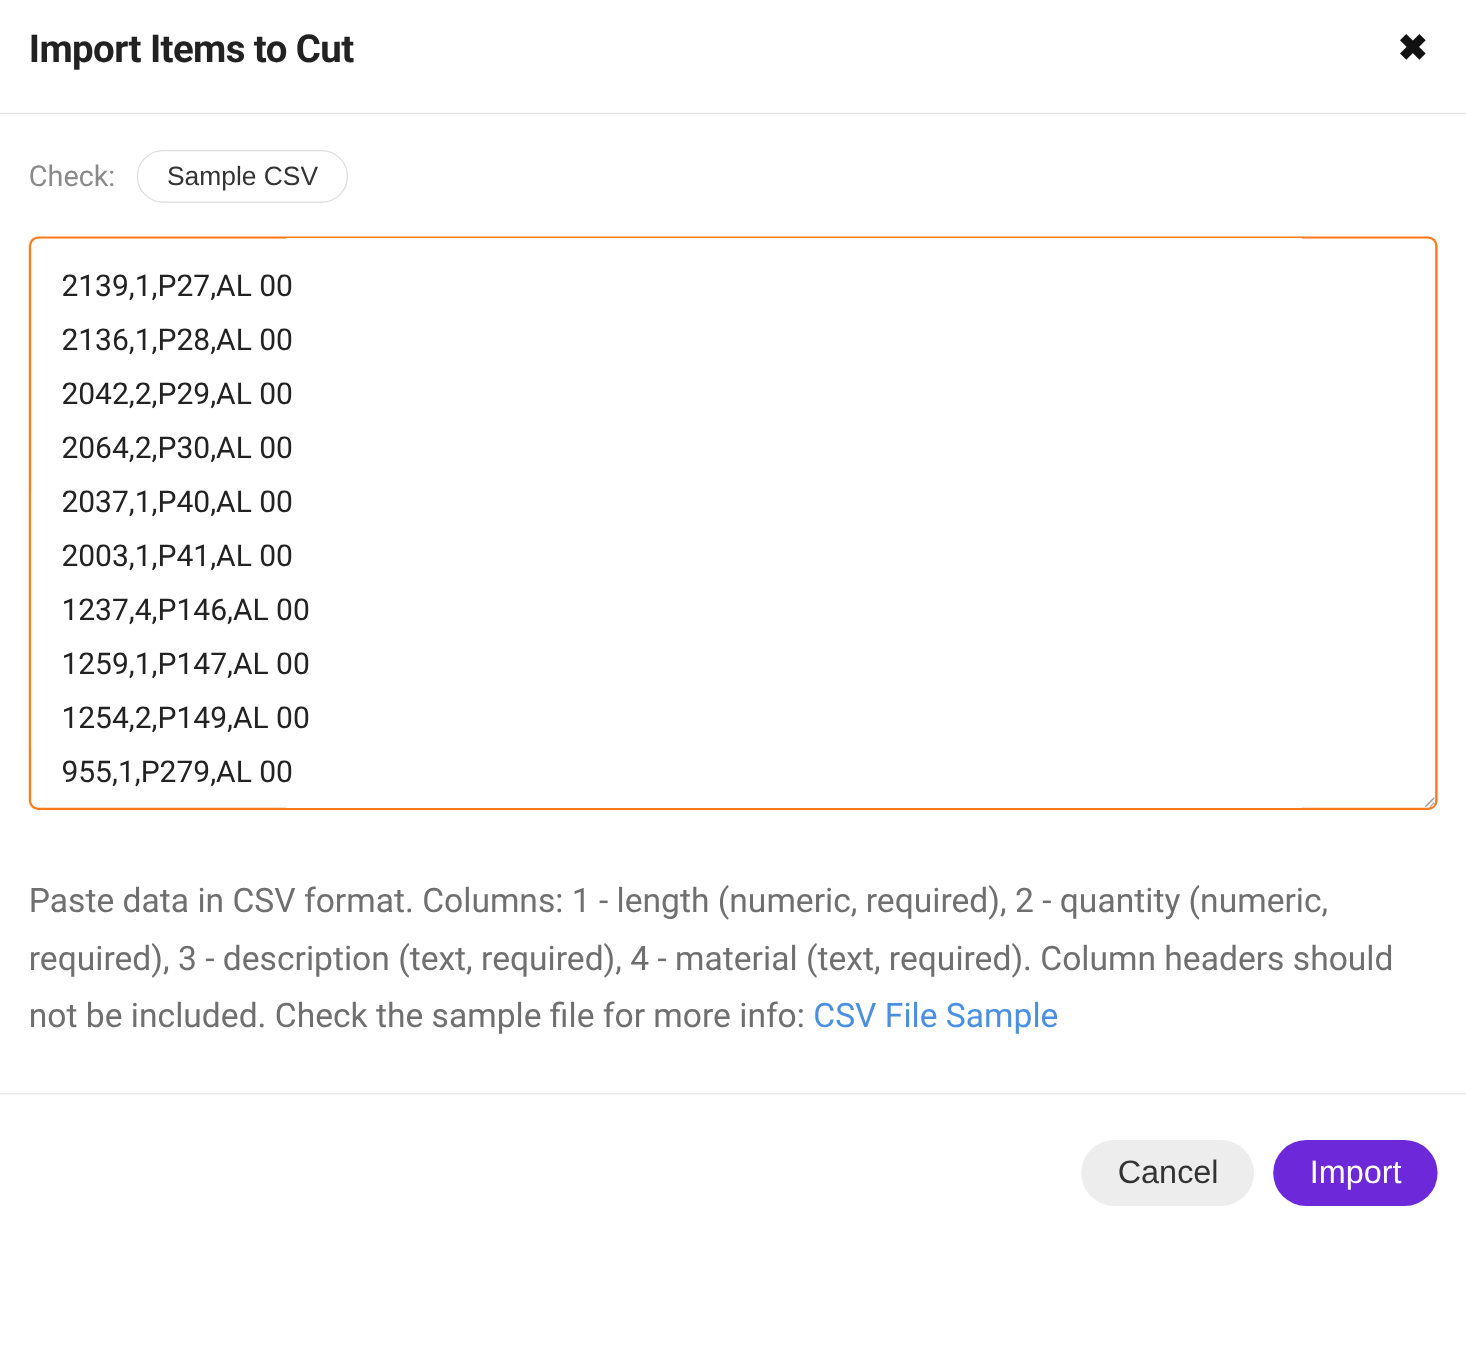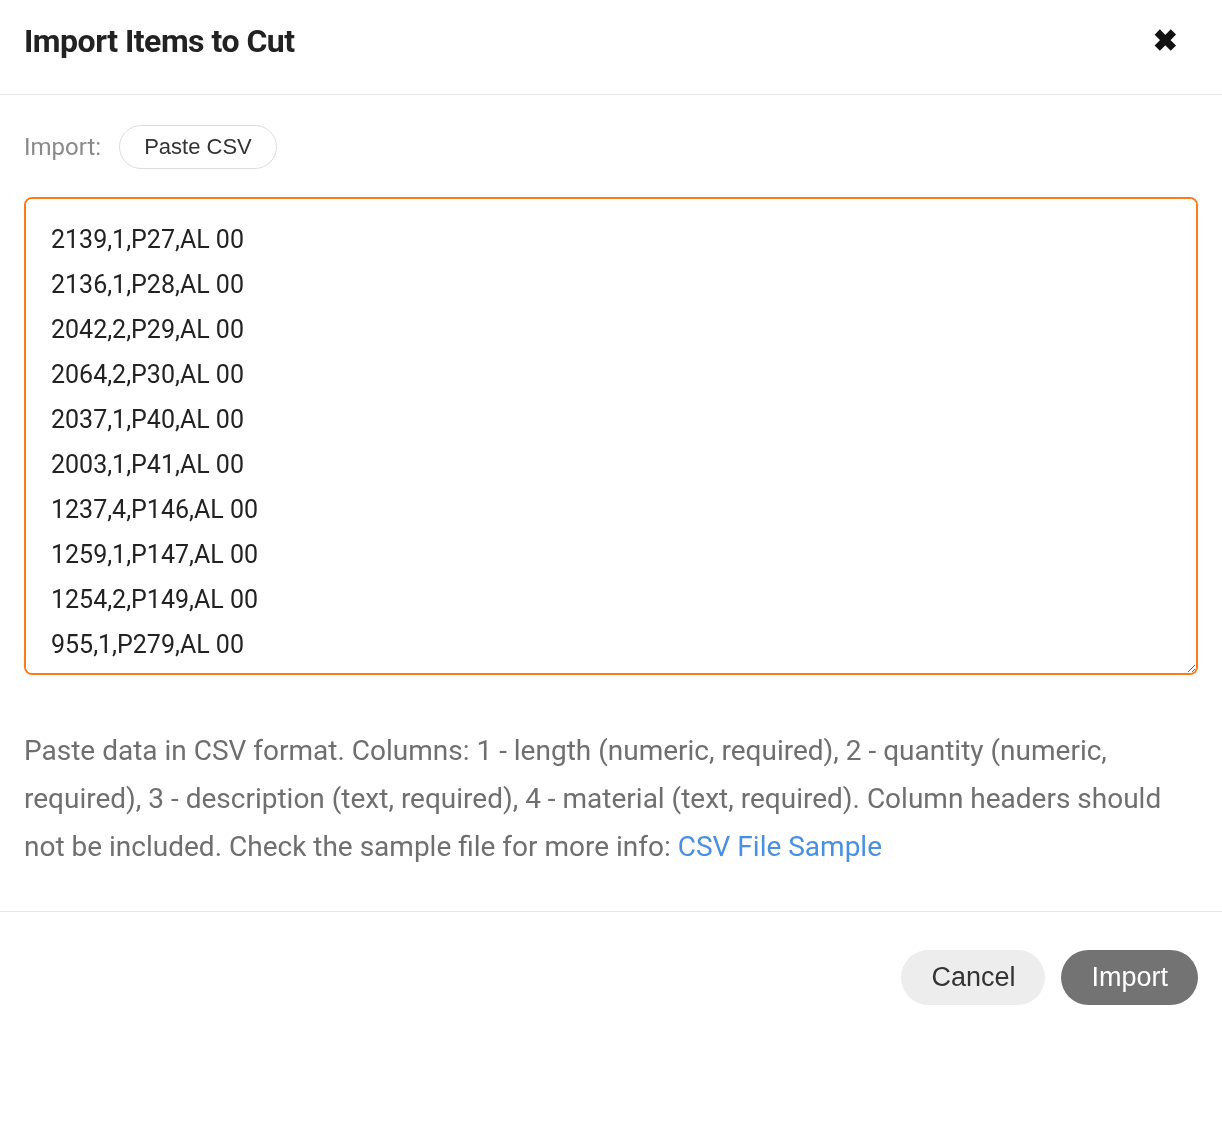--- a/index.html
+++ b/index.html
@@ -7,21 +7,21 @@
       font-family: -apple-system, BlinkMacSystemFont, "Segoe UI", Roboto, "Helvetica Neue", Arial, sans-serif;
       background: #fff;
       color: #333;
       width: 1222px;
     }
     .modal { width: 100%; }
     .modal-header {
       display: flex;
       justify-content: space-between;
       align-items: center;
-      padding: 22px 40px 34px 24px;
+      padding: 22px 28px 34px 24px;
       border-bottom: 1px solid #e6e6e6;
     }
     .modal-title {
       font-size: 32px;
       font-weight: 700;
       color: #222;
       letter-spacing: -0.5px;
     }
     .close-icon {
       font-size: 30px;
@@ -89,39 +89,39 @@
       border-radius: 999px;
       padding: 12px 30px;
       border: none;
       cursor: pointer;
     }
     .btn-cancel {
       background: #ededed;
       color: #333;
     }
     .btn-import {
-      background: #737373;
+      background: #6d28d9;
       color: #fff;
     }
   </style>
 </head>
 <body>
 
 <div class="modal">
 
   <div class="modal-header">
     <h1 class="modal-title">Import Items to Cut</h1>
     <span class="close-icon">✖</span>
   </div>
 
   <div class="modal-body">
 
     <div class="source-row">
-      <span class="source-label">Import:</span>
-      <button class="source-pill">Paste CSV</button>
+      <span class="source-label">Check:</span>
+      <button class="source-pill">Sample CSV</button>
     </div>
 
     <textarea class="csv-textarea" style="">2139,1,P27,AL 00
 2136,1,P28,AL 00
 2042,2,P29,AL 00
 2064,2,P30,AL 00
 2037,1,P40,AL 00
 2003,1,P41,AL 00
 1237,4,P146,AL 00
 1259,1,P147,AL 00

